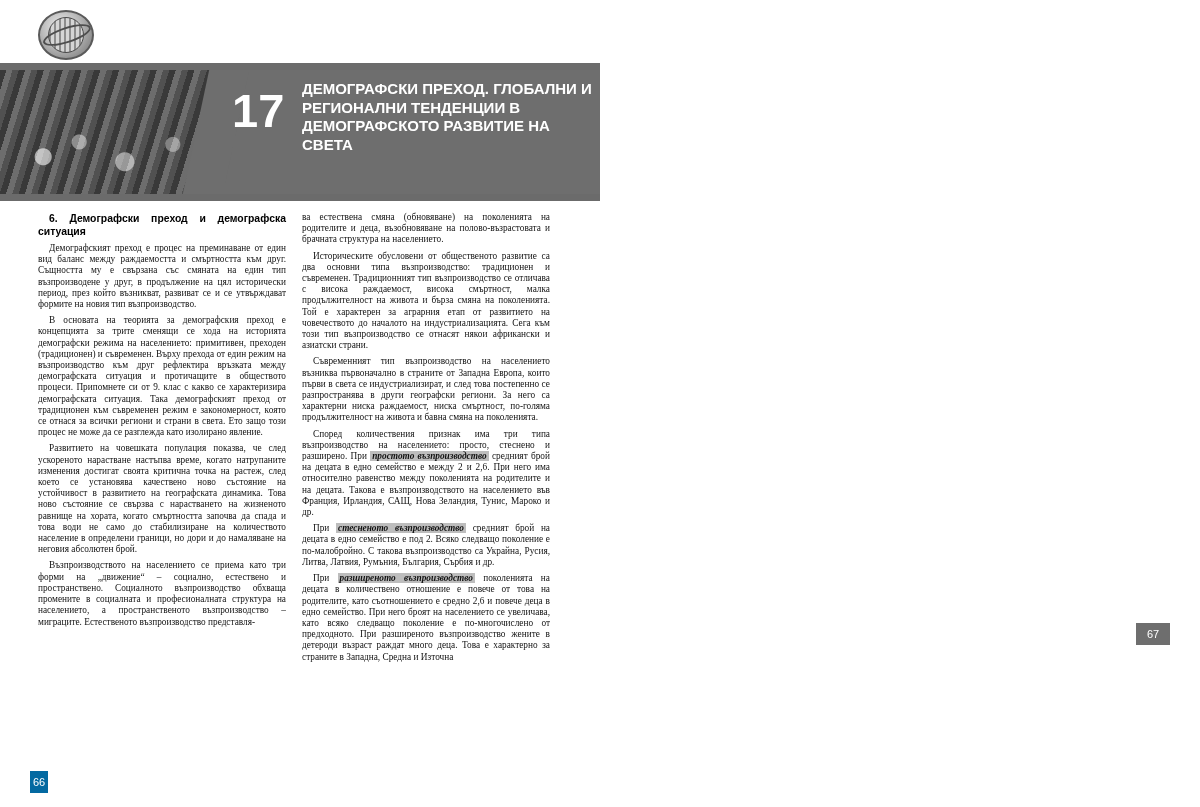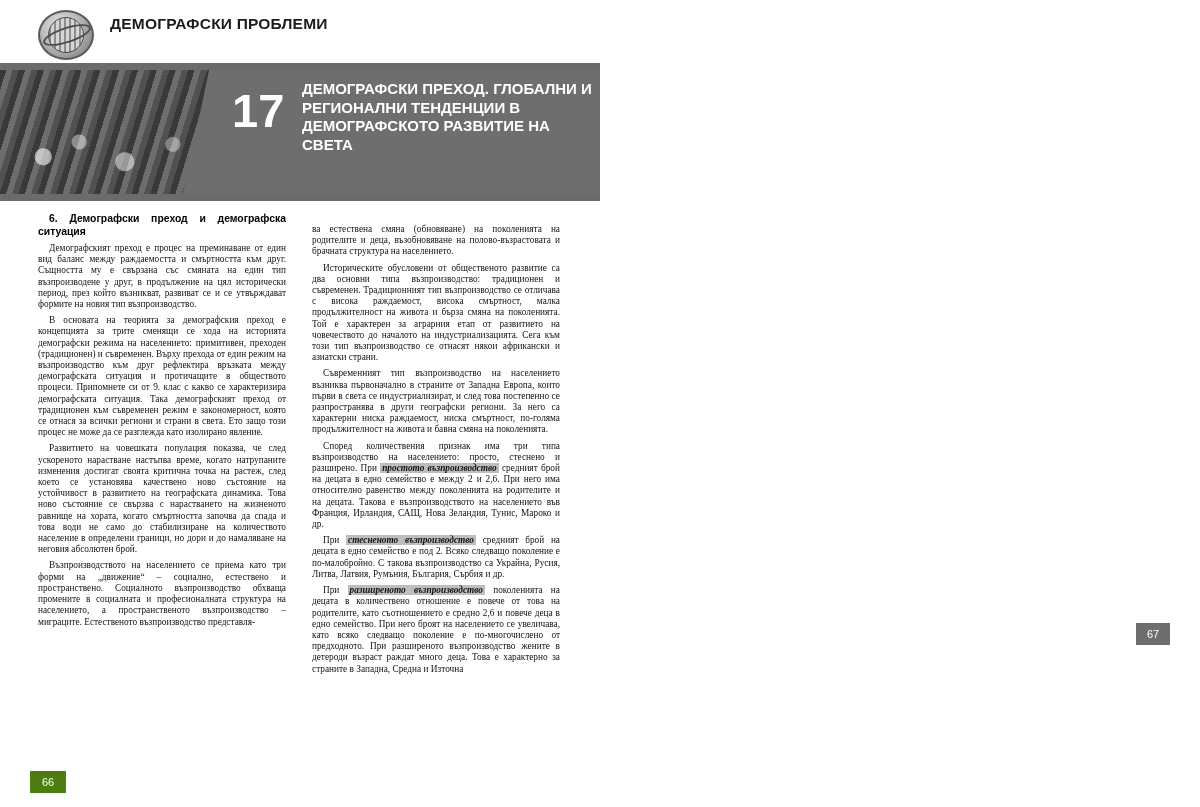--- a/index.html
+++ b/index.html
@@ -46,43 +46,42 @@
      font-weight:bold;font-size:15px;line-height:18.5px;color:#ffffff;}
   .banner-bottom{position:absolute;left:0;top:194px;width:600px;height:7px;background:#6b6b6b;}
 
   
   .lcol{position:absolute;top:212px;font-size:9.3px;line-height:11.2px;text-align:justify;color:#111;}
   .lcol p{margin:0 0 5px 0;text-indent:11px;}
   .lcol p.noind{text-indent:0;}
   .sec-title{font-family:"Liberation Sans",sans-serif;font-weight:bold;font-size:10.4px;line-height:13px;
      margin:0 0 7px 0;text-indent:0;color:#000;}
   .col1{left:38px;width:248px;}
-  .col2{left:312px;width:248px;margin-top:12px;}
+  .col2{left:302px;width:248px;}
   .hl{background:#bdbdbd;padding:0 2px;font-weight:bold;font-style:italic;}
 
   
-  .pgnum-left{position:absolute;left:30px;bottom:14px;width:36px;height:22px;background:#4d7c0f;color:#fff;
+  .pgnum-left{position:absolute;left:30px;bottom:14px;width:18px;height:22px;background:#0369a1;color:#fff;
      font-family:"Liberation Sans",sans-serif;font-size:11px;display:flex;align-items:center;justify-content:center;}
   .pgnum-right{position:absolute;right:30px;bottom:14px;width:34px;height:22px;background:#6e6e6e;color:#fff;
      font-family:"Liberation Sans",sans-serif;font-size:11px;display:flex;align-items:center;justify-content:center;}
 </style>
 </head>
 <body>
 
 <div class="page">
 
   <div class="left-page">
 
     <div class="hdr">
       <div class="hdr-logo">
         <div class="globe"></div>
           <div class="ring"></div>
       </div>
       <div class="hdr-title">
-        <div>ДЕМОГРАФСКИ ПРОБЛЕМИ</div>
       </div>
     </div>
     <div class="hdr-rule"></div>
 
     <div class="photoband">
       <div class="photo"></div>
       <div class="banner">
         <div class="chapnum">17</div>
         <div class="chaptitle">ДЕМОГРАФСКИ ПРЕХОД. ГЛОБАЛНИ И РЕГИОНАЛНИ ТЕНДЕНЦИИ В ДЕМОГРАФСКОТО РАЗВИТИЕ НА СВЕТА</div>
       </div>

